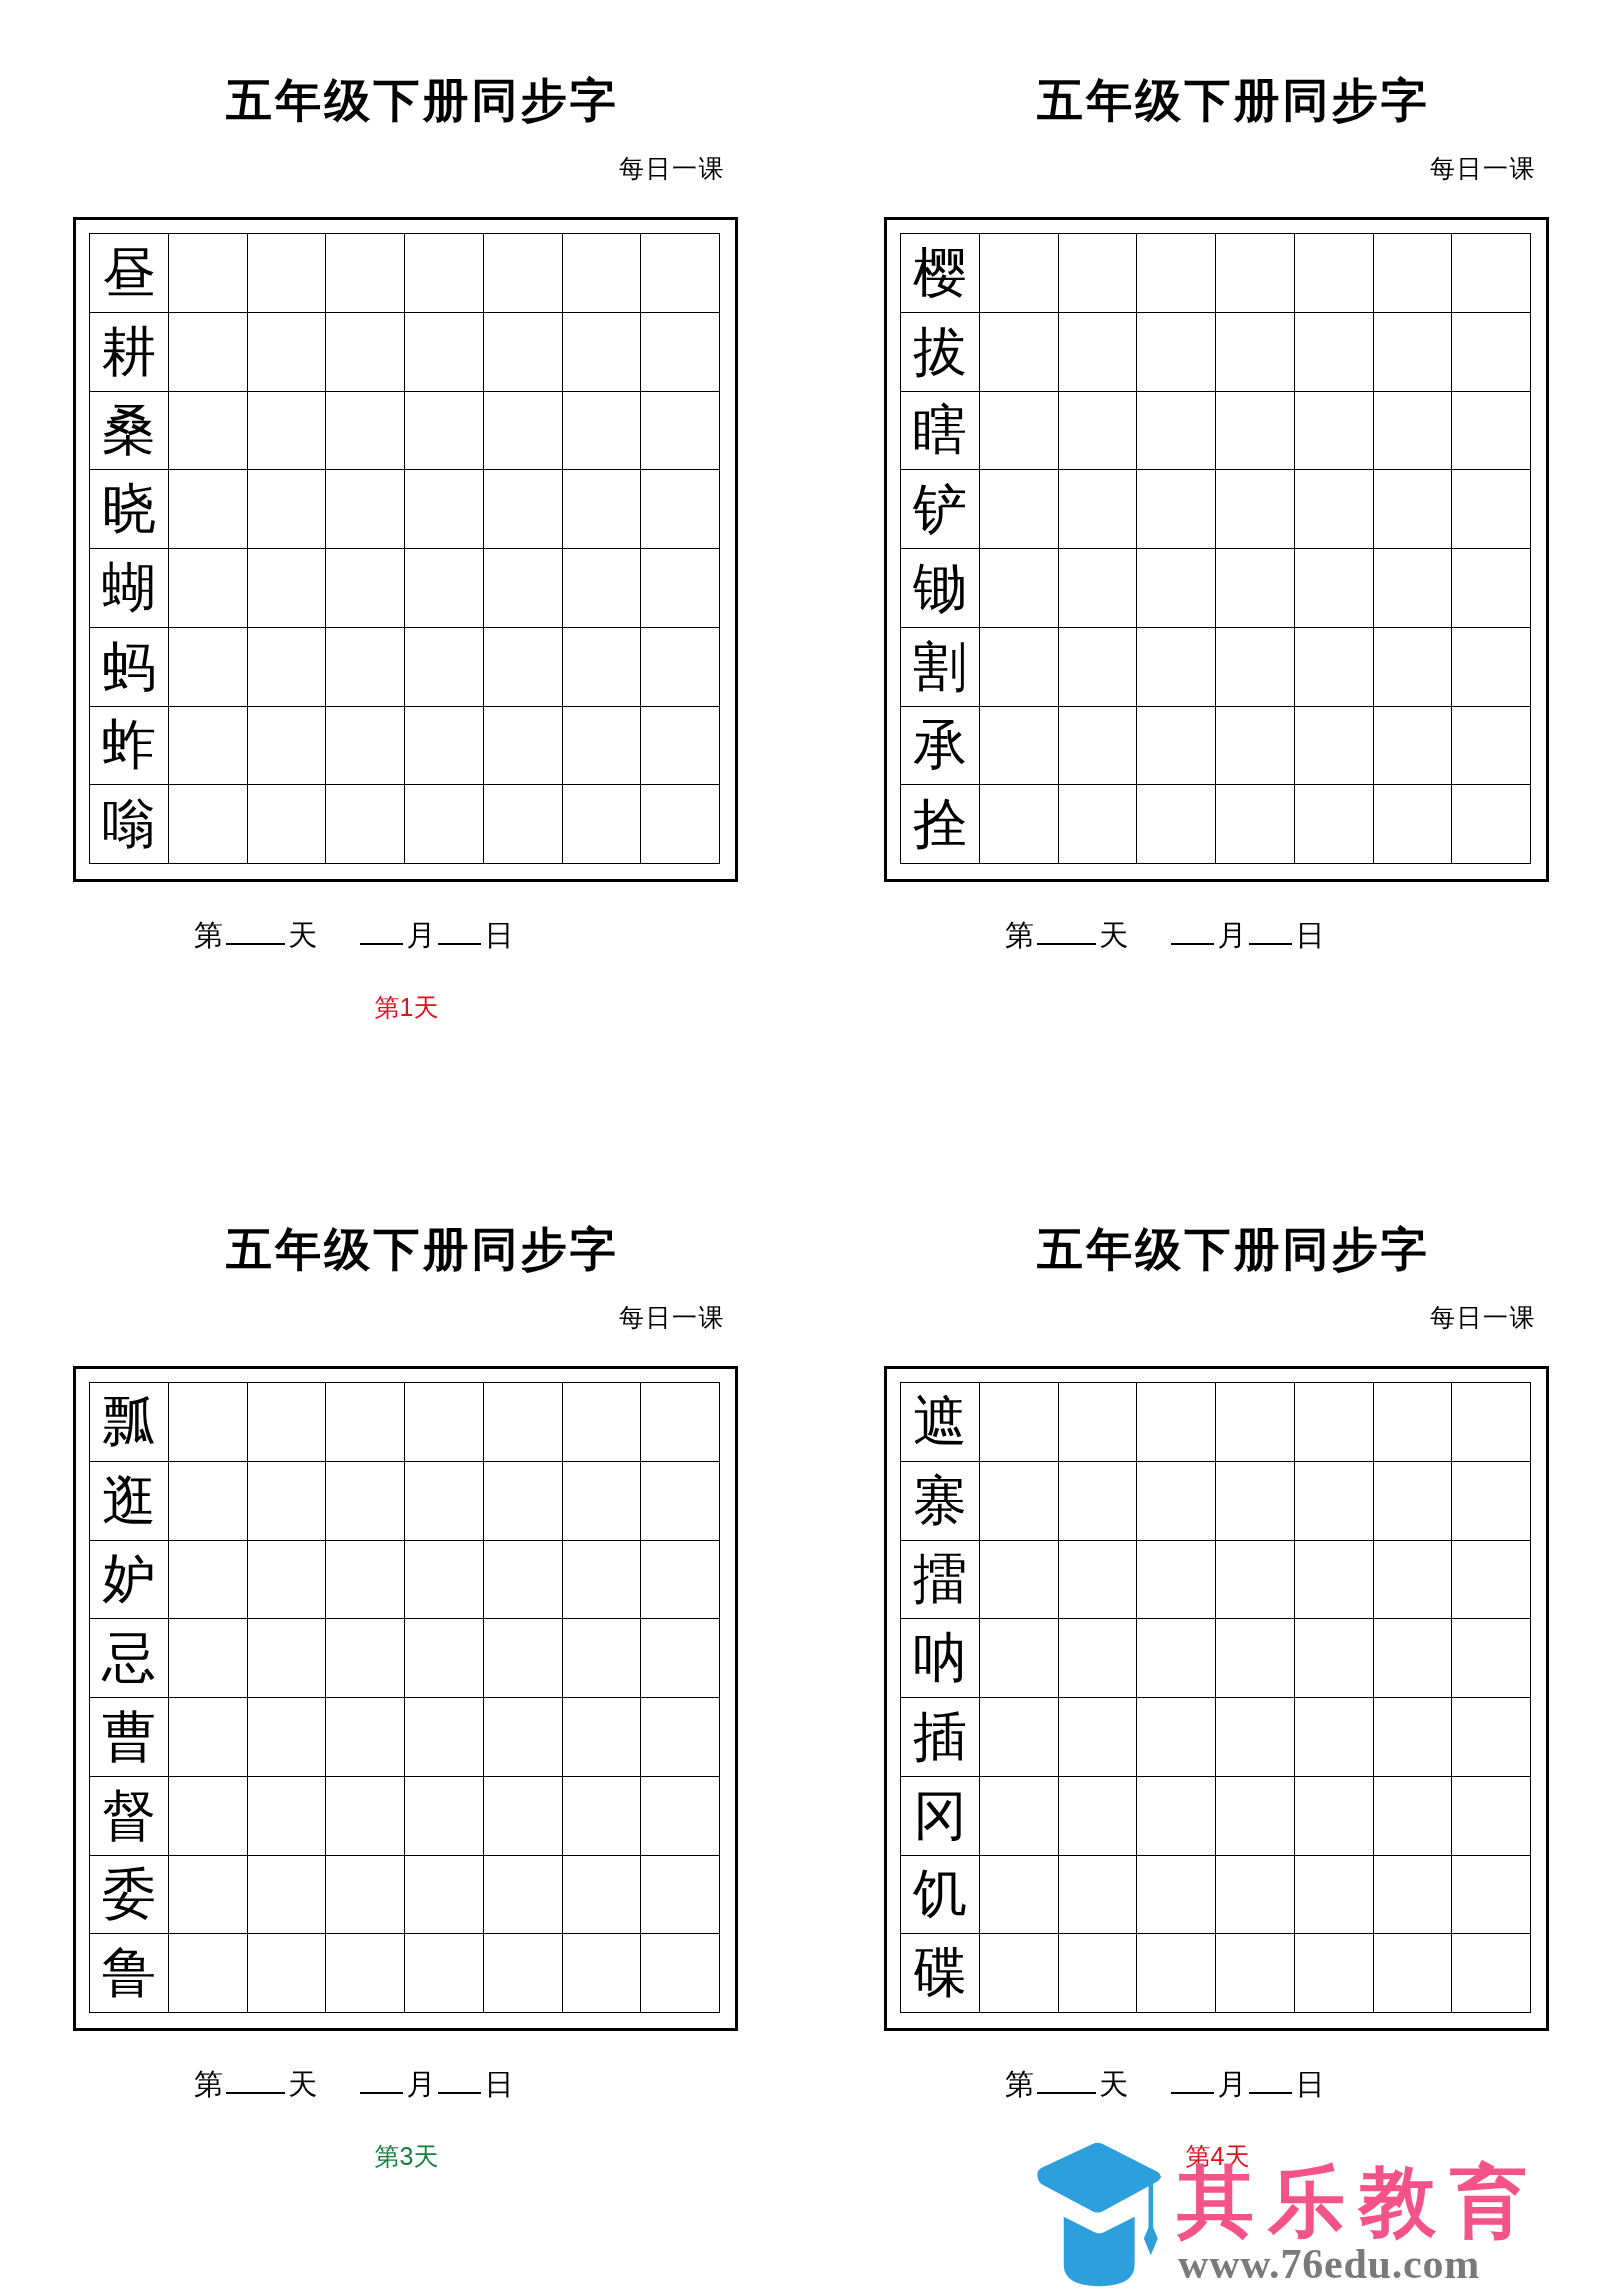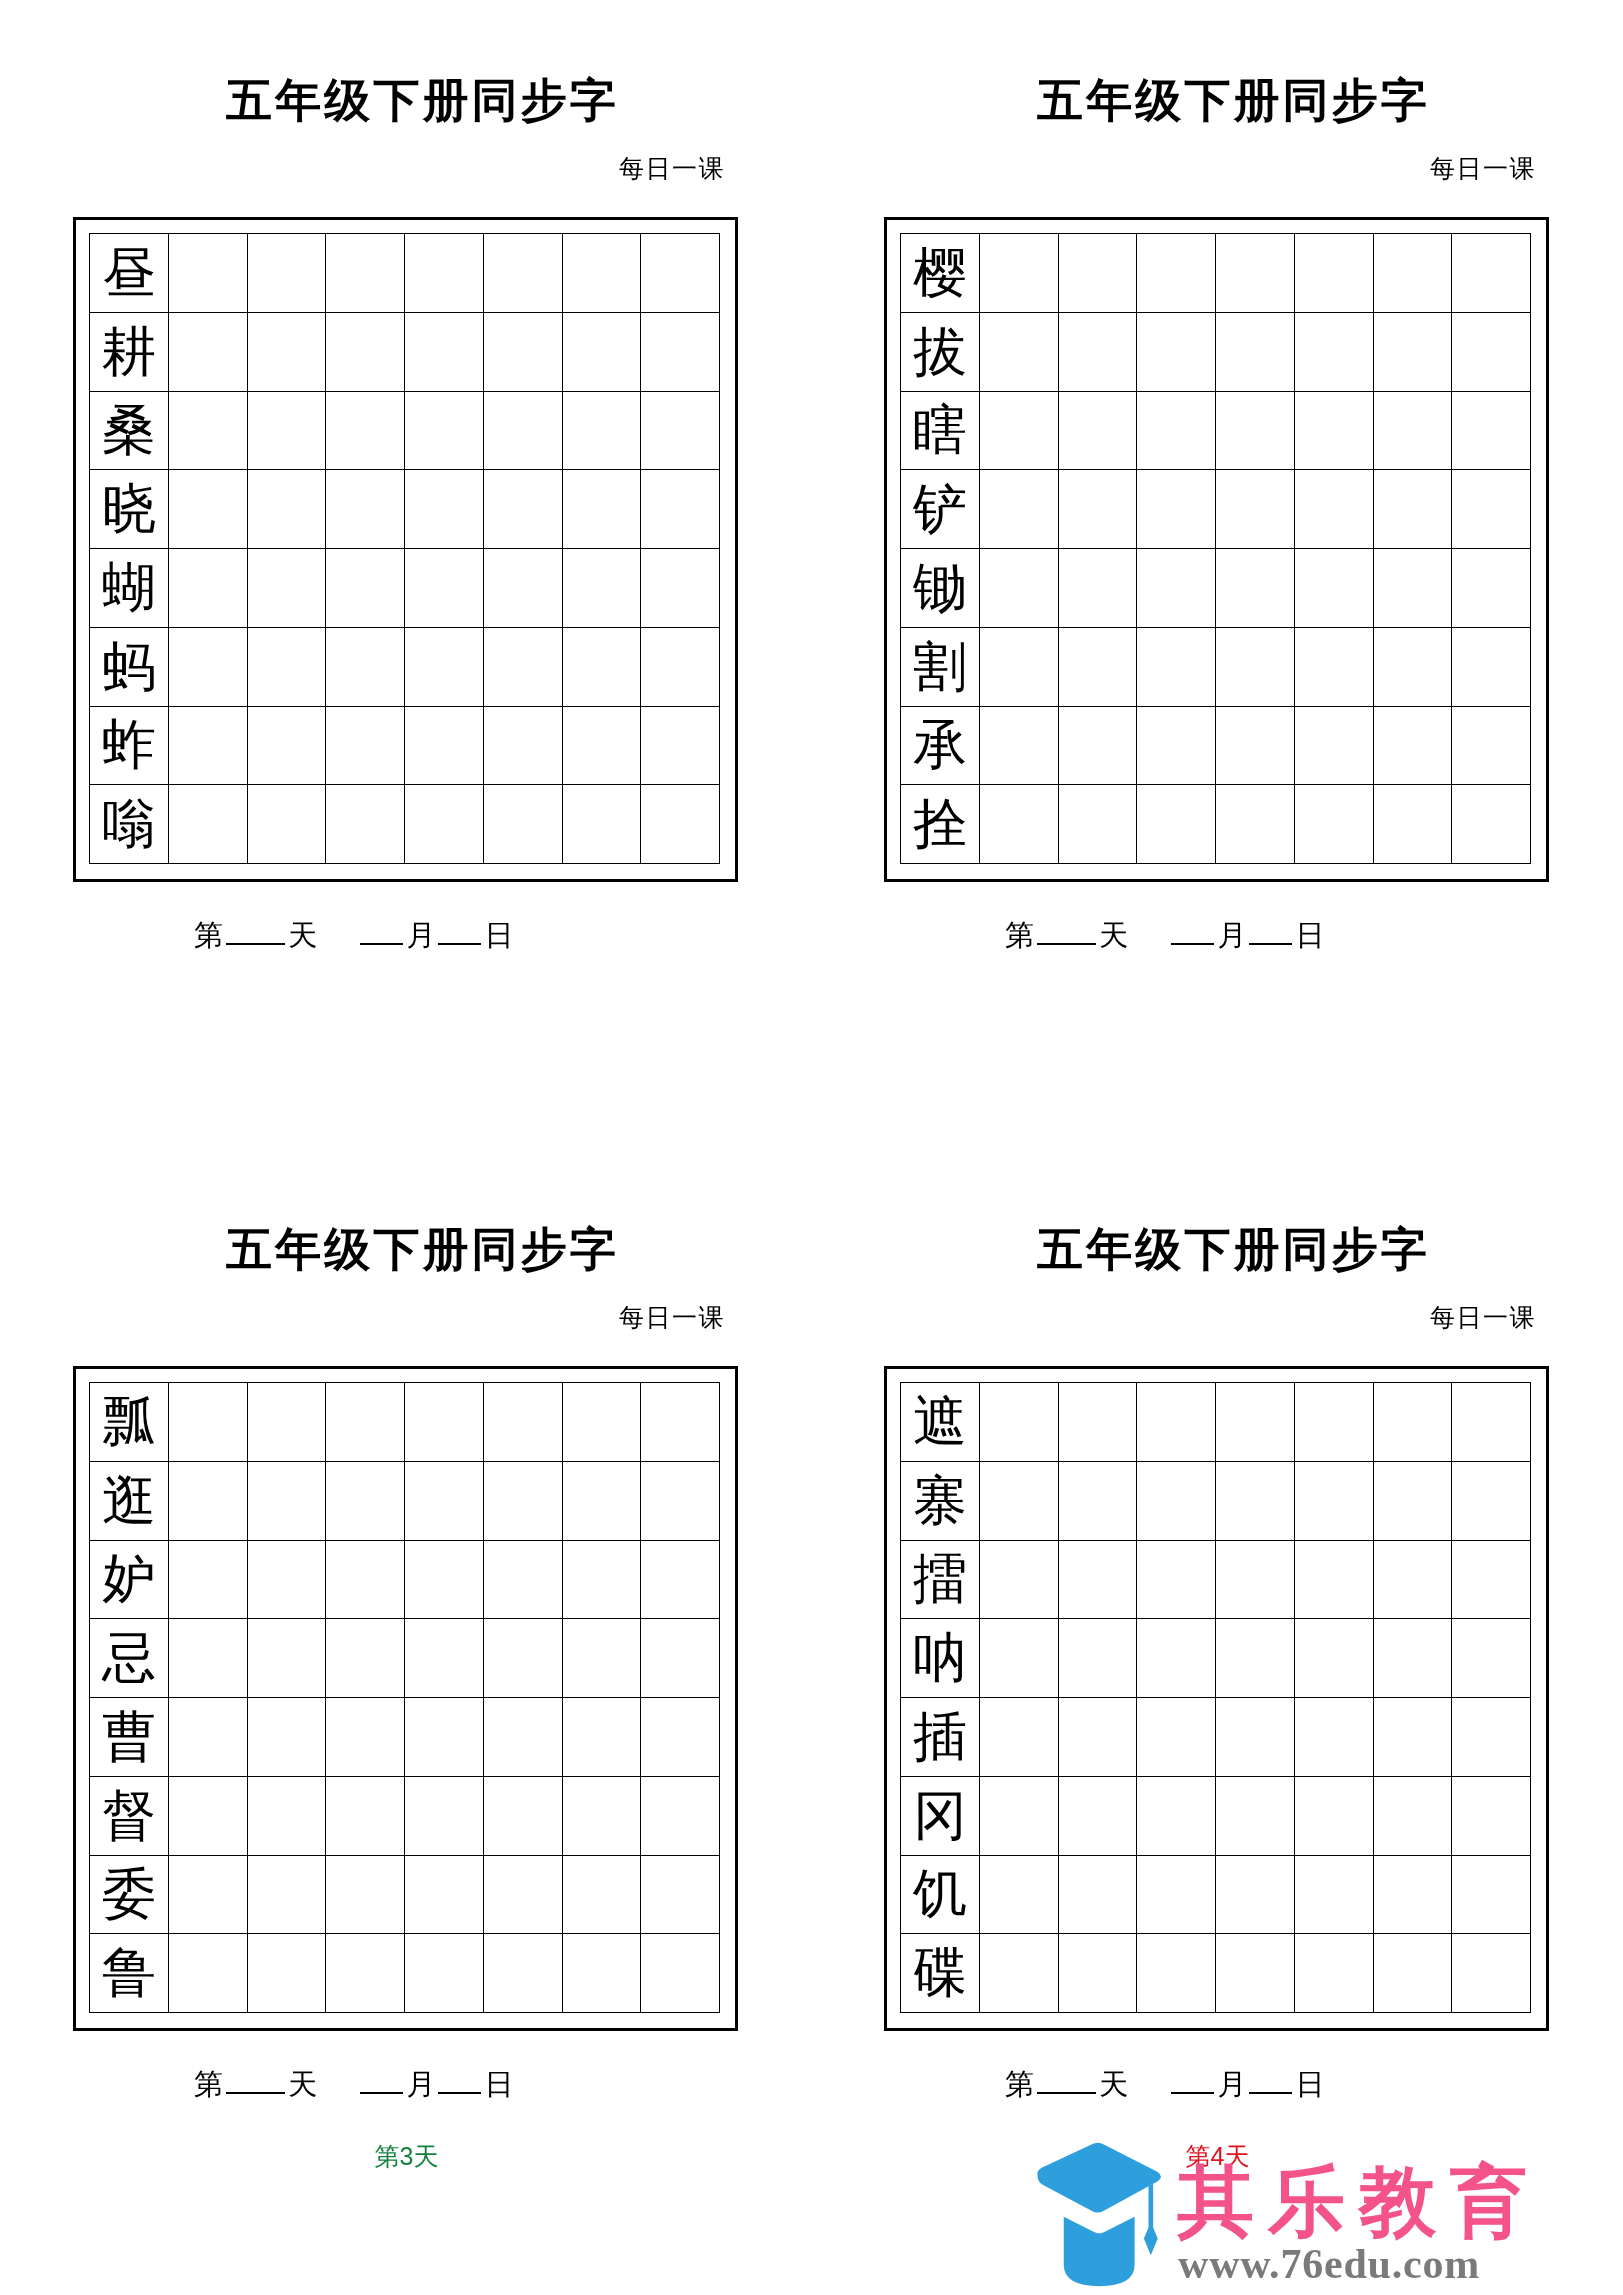--- a/index.html
+++ b/index.html
@@ -113,20 +113,21 @@
     <div class="footer">
       <span>第</span>
       <span class="blank day"></span>
       <span>天</span>
       <span class="gap"></span>
       <span class="blank month"></span>
       <span>月</span>
       <span class="blank date"></span>
       <span>日</span>
     </div>
+    <div class="daylabel" style="color: rgb(224, 16, 28);">第1天</div>
   </div>
     <div class="sheet" style="left: 884px; top: 0px;">
     <div class="title">五年级下册同步字</div>
     <div class="subtitle">每日一课</div>
     <div class="frame">
       <div class="grid">
           <div class="cell">樱</div>
           <div class="cell"></div>
           <div class="cell"></div>
           <div class="cell"></div>

